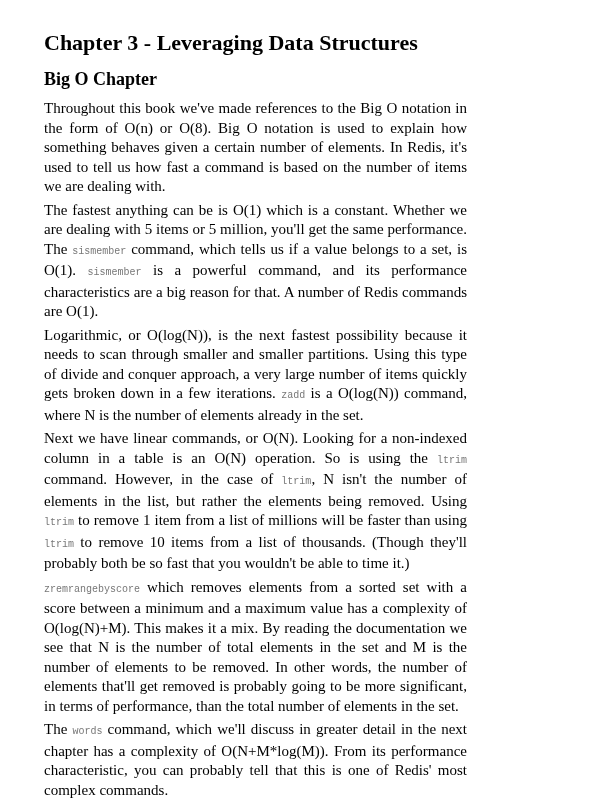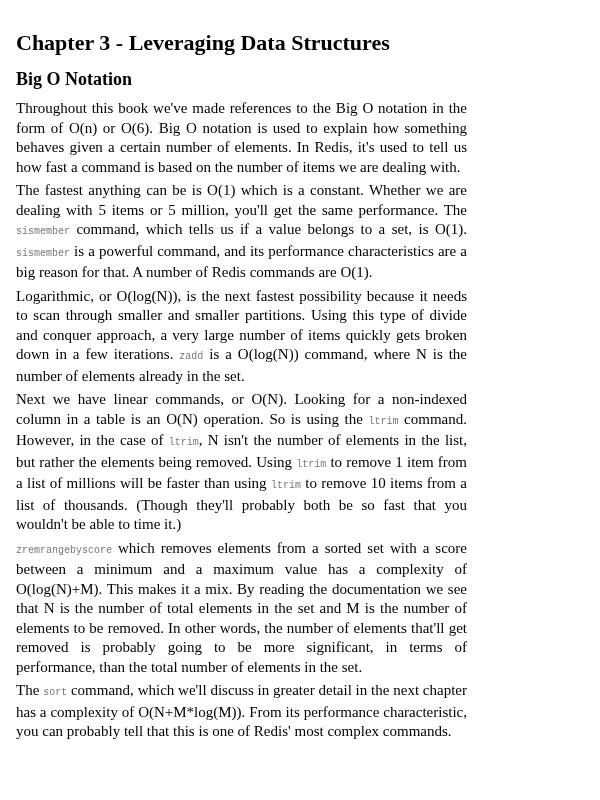--- a/index.html
+++ b/index.html
@@ -8,21 +8,21 @@
     height: 800px;
     overflow: hidden;
     background: #ffffff;
   }
   .page {
     width: 480px;
     height: 800px;
     overflow: hidden;
     background: var(--page-bg, #ffffff);
     color: var(--text-color, #000000);
-    padding: 30px 13px 0 16px;
+    padding: 30px 13px 0 44px;
     font-family: "Liberation Serif", serif;
   }
   h1.title {
     font-size: 22px;
     line-height: 26px;
     font-weight: bold;
     margin: 0 0 12px 0;
   }
   h2.section {
     font-size: 18px;
@@ -42,21 +42,21 @@
     font-size: 10px;
     color: var(--code-color, #777777);
   }
 </style>
 </head>
 <body>
 
 <div class="page">
   <div>
       <h1 class="title"><span>Chapter 3 - Leveraging Data Structures</span></h1>
-      <h2 class="section"><span>Big O Notation</span></h2>
-      <p class="para"><span>Throughout this book we've made references to the Big O notation in the form of O(n) or O(6). Big O notation is used to explain how something behaves given a certain number of elements. In Redis, it's used to tell us how fast a command is based on the number of items we are dealing with.</span></p>
+      <h2 class="section"><span>Big O Chapter</span></h2>
+      <p class="para"><span>Throughout this book we've made references to the Big O notation in the form of O(n) or O(8). Big O notation is used to explain how something behaves given a certain number of elements. In Redis, it's used to tell us how fast a command is based on the number of items we are dealing with.</span></p>
       <p class="para"><span>The fastest anything can be is O(1) which is a constant. Whether we are dealing with 5 items or 5 million, you'll get the same performance. The </span><code class="inline">sismember</code><span> command, which tells us if a value belongs to a set, is O(1). </span><code class="inline">sismember</code><span> is a powerful command, and its performance characteristics are a big reason for that. A number of Redis commands are O(1).</span></p>
       <p class="para"><span>Logarithmic, or O(log(N)), is the next fastest possibility because it needs to scan through smaller and smaller partitions. Using this type of divide and conquer approach, a very large number of items quickly gets broken down in a few iterations. </span><code class="inline">zadd</code><span> is a O(log(N)) command, where N is the number of elements already in the set.</span></p>
       <p class="para"><span>Next we have linear commands, or O(N). Looking for a non-indexed column in a table is an O(N) operation. So is using the </span><code class="inline">ltrim</code><span> command. However, in the case of </span><code class="inline">ltrim</code><span>, N isn't the number of elements in the list, but rather the elements being removed. Using </span><code class="inline">ltrim</code><span> to remove 1 item from a list of millions will be faster than using </span><code class="inline">ltrim</code><span> to remove 10 items from a list of thousands. (Though they'll probably both be so fast that you wouldn't be able to time it.)</span></p>
       <p class="para"><code class="inline">zremrangebyscore</code><span> which removes elements from a sorted set with a score between a minimum and a maximum value has a complexity of O(log(N)+M). This makes it a mix. By reading the documentation we see that N is the number of total elements in the set and M is the number of elements to be removed. In other words, the number of elements that'll get removed is probably going to be more significant, in terms of performance, than the total number of elements in the set.</span></p>
-      <p class="para"><span>The </span><code class="inline">sort</code><span> command, which we'll discuss in greater detail in the next chapter has a complexity of O(N+M*log(M)). From its performance characteristic, you can probably tell that this is one of Redis' most complex commands.</span></p>
+      <p class="para"><span>The </span><code class="inline">words</code><span> command, which we'll discuss in greater detail in the next chapter has a complexity of O(N+M*log(M)). From its performance characteristic, you can probably tell that this is one of Redis' most complex commands.</span></p>
     </div>
 </div>
 
 </body></html>

